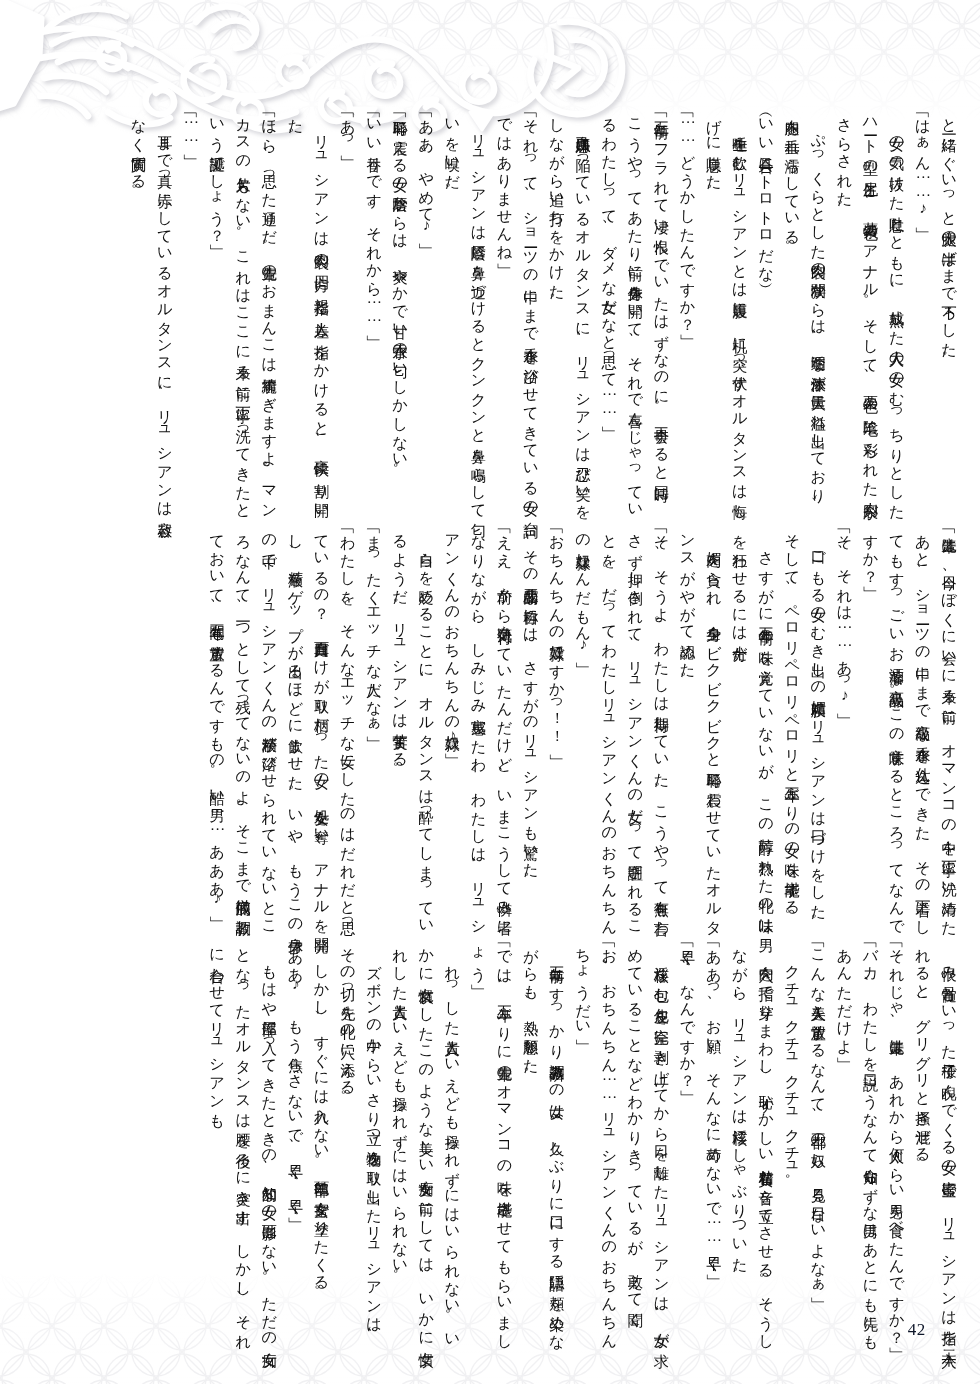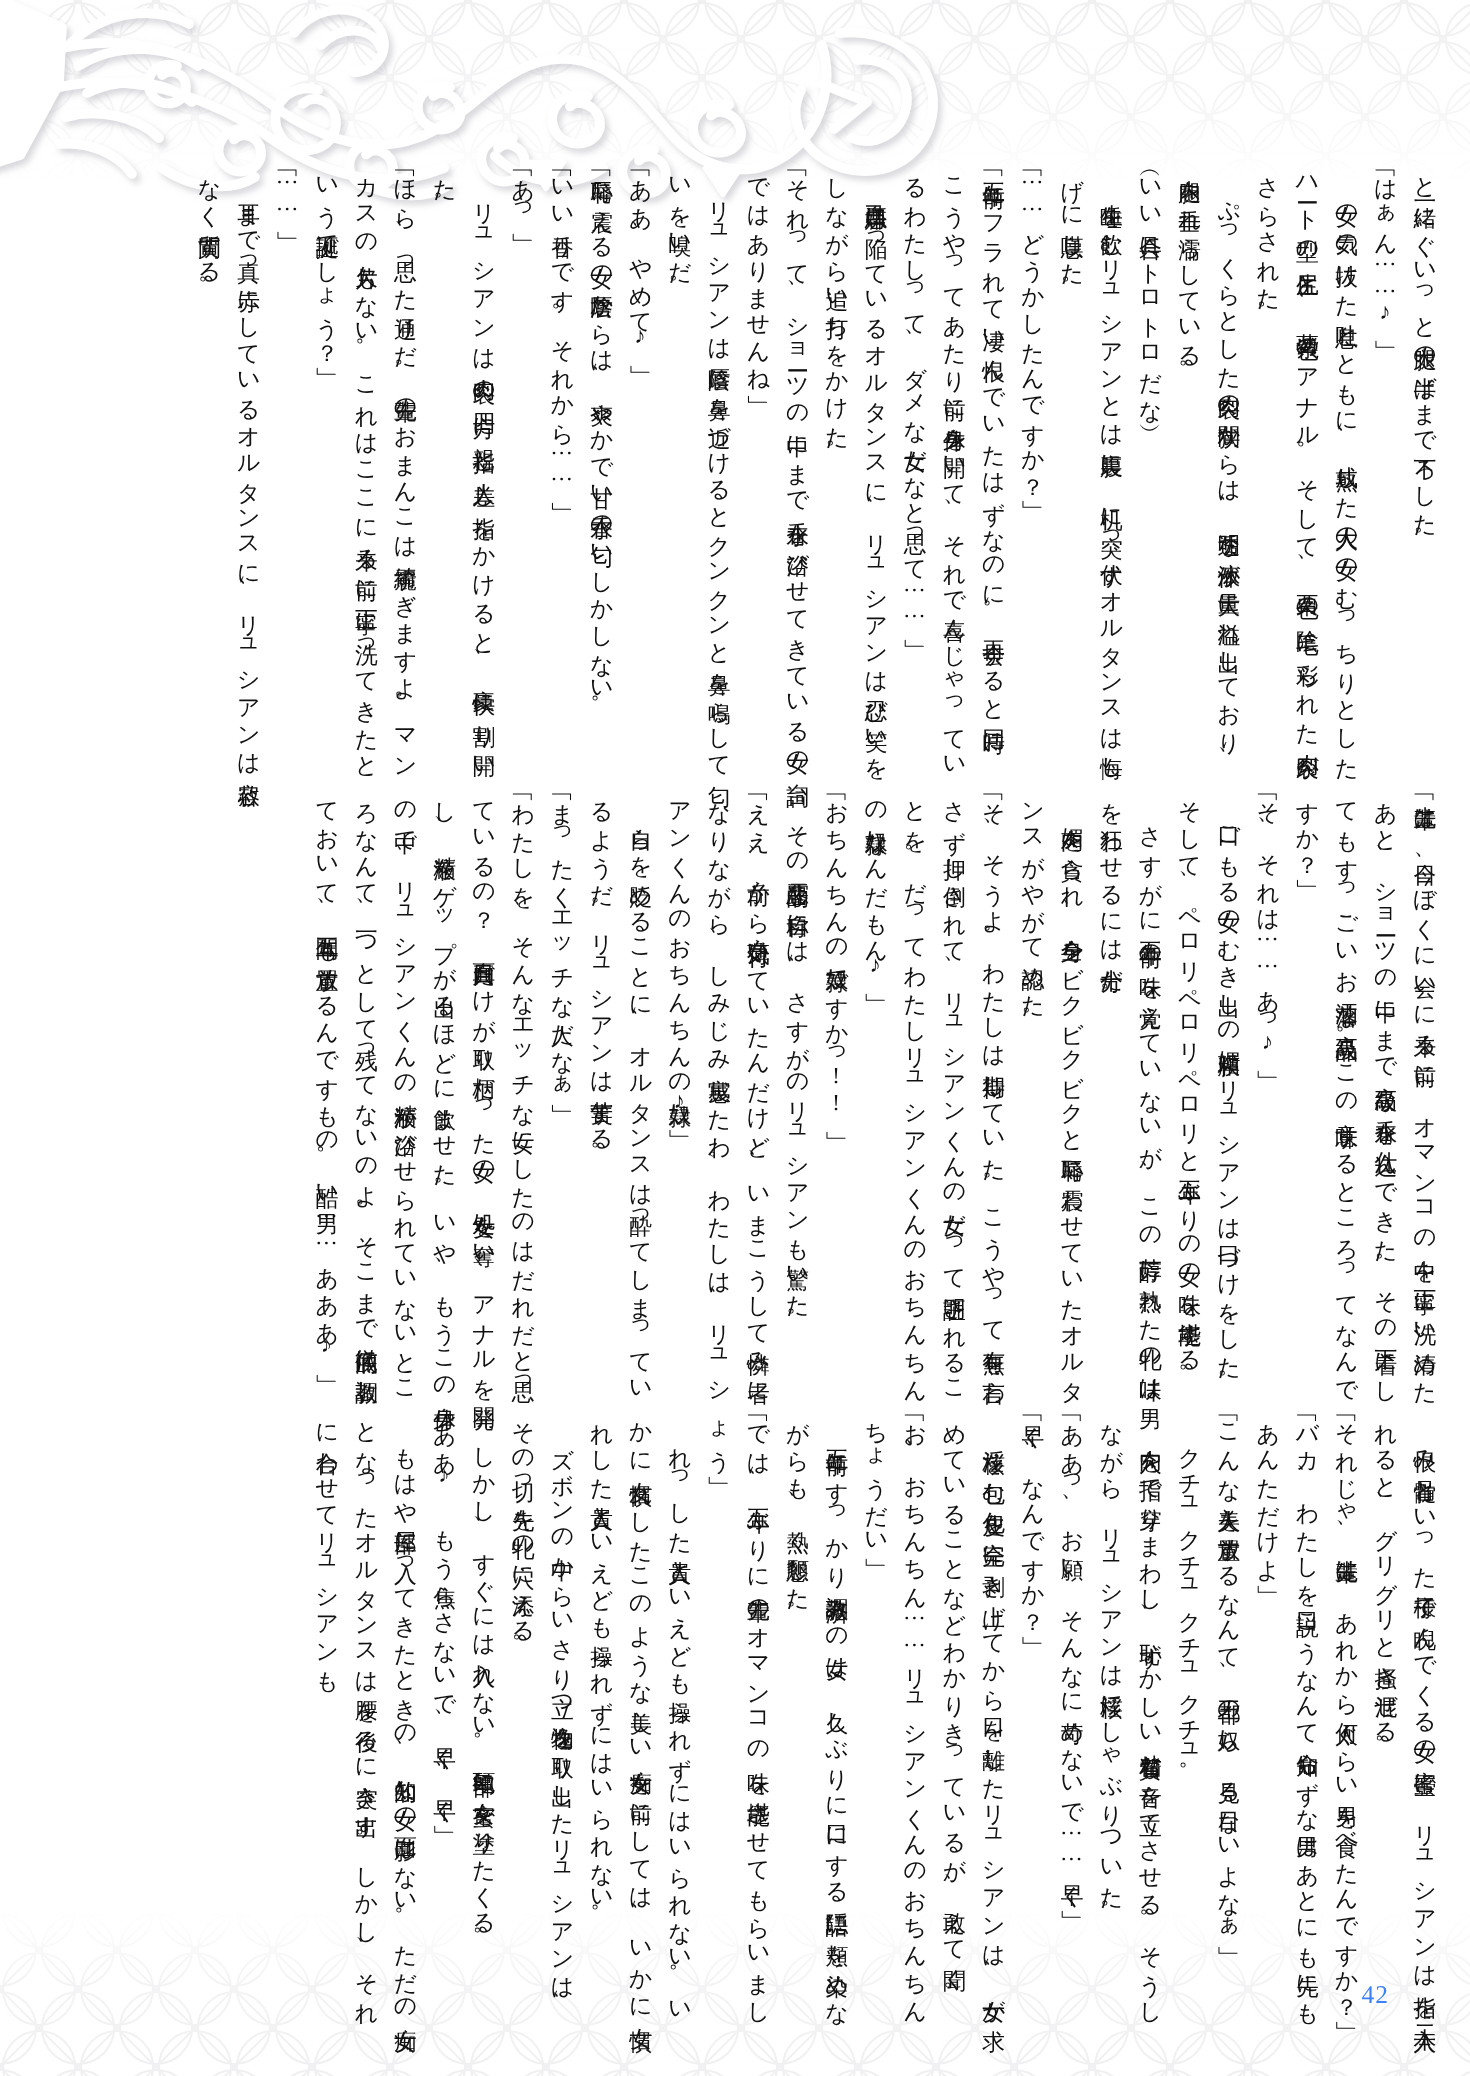--- a/index.html
+++ b/index.html
@@ -61,21 +61,21 @@
   #block-2 { top: 524px; right: 18px; height: 404px; width: 840px; }
   #block-3 { top: 938px; right: 18px; height: 404px; width: 840px; }
 
   
   .page-number {
     position: absolute;
     right: 54px;
     bottom: 44px;
     font-family: "Liberation Serif", "DejaVu Serif", serif;
     font-size: 17px;
-    color: #3b82f6;
+    color: #0f172a;
     letter-spacing: .04em;
   }
 </style>
 </head>
 <body>
 
 <div id="page" style="background: rgb(255, 255, 255);">
 
   <svg class="lattice top" viewBox="0 0 980 120" preserveAspectRatio="none" aria-hidden="true">
     <defs>

